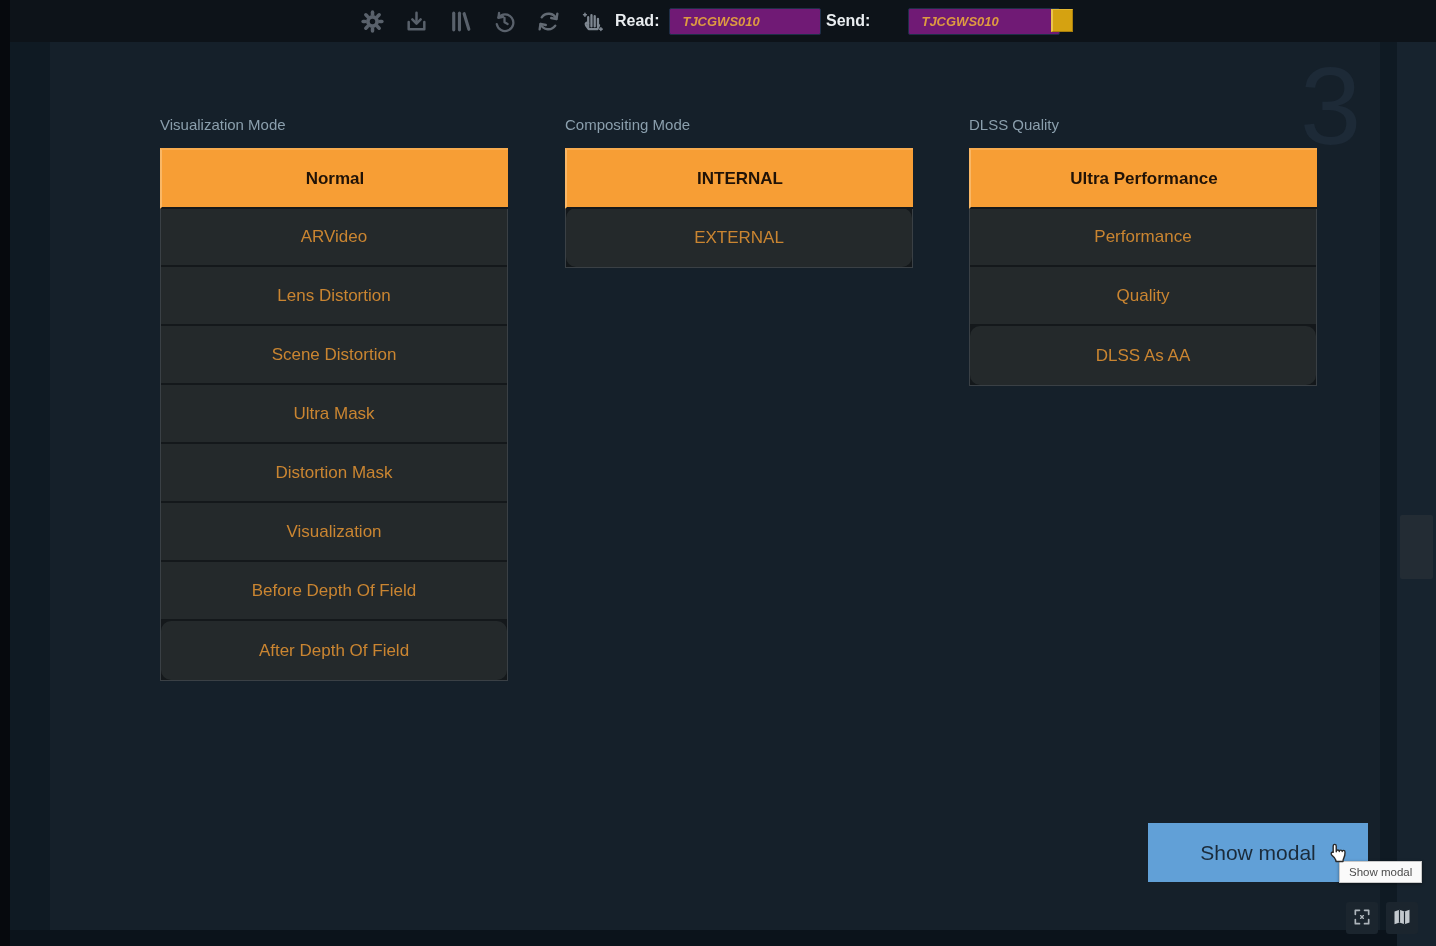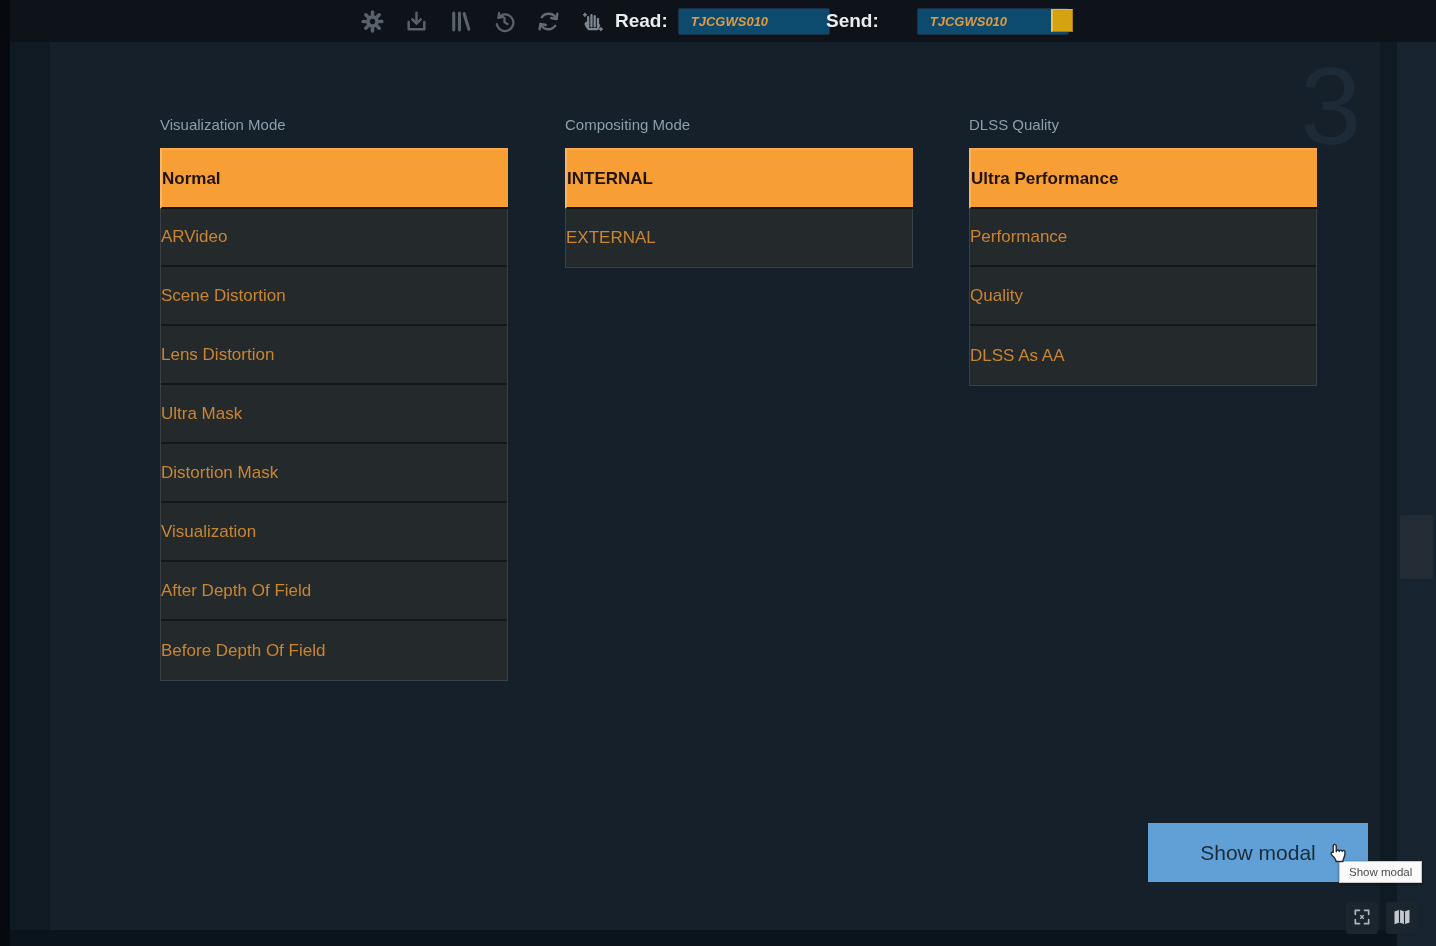--- a/index.html
+++ b/index.html
@@ -8,42 +8,42 @@
   .app { position:relative; width:1436px; height:946px; overflow:hidden; background:#0f1a23; }
 
   
   .toolbar { position:absolute; left:0; top:0; width:1436px; height:42px; background:#0d1319; z-index:10; }
   .tb-icons { position:absolute; left:358px; top:0; height:42px; display:flex; align-items:center; gap:16px; }
   .tb-btn { width:28px; height:28px; border:none; background:transparent; display:flex; align-items:center; justify-content:center; cursor:pointer; padding:0; }
   .tb-btn svg { display:block; }
   .tb-field { position:absolute; top:0; height:42px; display:flex; align-items:center; gap:10px; }
   .tb-field.read { left:615px; }
   .tb-field.send { left:826px;gap:38px; }
-  .tb-label { color:#e9edf0; font-size:19px; font-weight:bold; }
-  .tb-input { width:152px; height:27px; background:#0c4a6e; border:1px solid #1e2f47; border-radius:2px; color:#de9b41; font-style:italic; font-weight:bold; font-size:13px; padding:0 12px; font-family:"Liberation Sans", sans-serif; outline:none; }
+  .tb-label { color:#e9edf0; font-size:16px; font-weight:bold; }
+  .tb-input { width:152px; height:27px; background:#701a75; border:1px solid #1e2f47; border-radius:2px; color:#de9b41; font-style:italic; font-weight:bold; font-size:13px; padding:0 12px; font-family:"Liberation Sans", sans-serif; outline:none; }
   .swatch { position:absolute; left:1051px; top:9px; width:22px; height:23px; background:#d5a211; border:1px solid #a87f0c; border-left:2px solid #ecc44b; border-top-color:#e3b832; cursor:pointer; }
 
   
   .canvas { position:absolute; left:50px; top:42px; width:1330px; height:888px; background:#15202a; }
   .left-edge { position:absolute; left:0; top:0; width:10px; height:946px; background:#06090d; z-index:11; }
   .right-gutter { position:absolute; left:1380px; top:42px; width:17px; height:904px; background:#0f1a23; }
   .right-strip { position:absolute; left:1397px; top:42px; width:39px; height:904px; background:#17232e; }
   .scroll-thumb { position:absolute; left:3px; top:473px; width:33px; height:64px; background:#232c34; border-radius:2px; cursor:pointer; }
   .bottom-strip { position:absolute; left:10px; top:930px; width:1387px; height:16px; background:#0b131b; }
 
   
   .watermark { position:absolute; left:1300px; top:48px; font-size:110px; font-weight:200; color:#1d2a37; z-index:0; line-height:1.05; user-select:none; }
 
   
   .group { position:absolute; top:116px; width:377px; z-index:1;padding-left:29px; }
   .col-0 { left:131px; } .col-1 { left:536px; } .col-2 { left:940px; }
   .group-title { color:#8b9fad; font-size:15px; line-height:18px; margin-bottom:15px; font-weight:normal; }
   .group-list { border:1px solid #3a4045; border-top:none; background:#14181b; }
-  .opt { display:block; width:100%; height:59px; border:none; border-bottom:2px solid #14181b; background:#24292b; color:#ca8531; font-size:17px; font-family:"Liberation Sans", sans-serif; cursor:pointer; text-align:left; }
-  .opt:last-child { border-bottom:none; }
+  .opt { display:block; width:100%; height:59px; border:none; border-bottom:2px solid #14181b; background:#24292b; color:#ca8531; font-size:17px; font-family:"Liberation Sans", sans-serif; cursor:pointer; text-align:center; }
+  .opt:last-child { border-bottom:none;border-radius:10px; }
   .opt.selected { background:#f79e35; color:#211307; font-weight:bold; border-left:2px solid #f9b766; border-top:2px solid #f8ab4e; margin:-1px; width:calc(100% + 2px); height:61px; position:relative; z-index:2; }
 
   
   .modal-btn { position:absolute; left:1148px; top:823px; width:220px; height:59px; background:#61a0d7; border:none; color:#1b2b3a; font-size:21px; font-family:"Liberation Sans", sans-serif; cursor:pointer; z-index:3; }
   .cursor { position:absolute; left:1324px; top:838px; z-index:6; pointer-events:none; }
   .tooltip { position:absolute; left:1339px; top:861px; background:#fafafa; border:1px solid #c9c9c9; color:#4c4c4c; font-size:11.5px; padding:4px 9px; z-index:5; box-shadow:0 1px 3px rgba(0,0,0,.4); white-space:nowrap; }
 
   
   .foot-btn { position:absolute; top:902px; width:32px; height:32px; background:#1b252e; border:none; border-radius:3px; display:flex; align-items:center; justify-content:center; cursor:pointer; z-index:7; }
   .foot-btn.fit { left:1346px; }
@@ -145,27 +145,27 @@
     </div>
     <div class="swatch" style="background: rgb(213, 162, 17);"></div>
   </div>
 
   <div>
     <div class="group col-0">
       <div class="group-title">Visualization Mode</div>
       <div class="group-list">
           <button class="opt selected">Normal</button>
           <button class="opt">ARVideo</button>
+          <button class="opt">Lens Distortion</button>
           <button class="opt">Scene Distortion</button>
-          <button class="opt">Lens Distortion</button>
           <button class="opt">Ultra Mask</button>
           <button class="opt">Distortion Mask</button>
           <button class="opt">Visualization</button>
+          <button class="opt">Before Depth Of Field</button>
           <button class="opt">After Depth Of Field</button>
-          <button class="opt">Before Depth Of Field</button>
         </div>
     </div>
 
     <div class="group col-1">
       <div class="group-title">Compositing Mode</div>
       <div class="group-list">
           <button class="opt selected">INTERNAL</button>
           <button class="opt">EXTERNAL</button>
         </div>
     </div>

